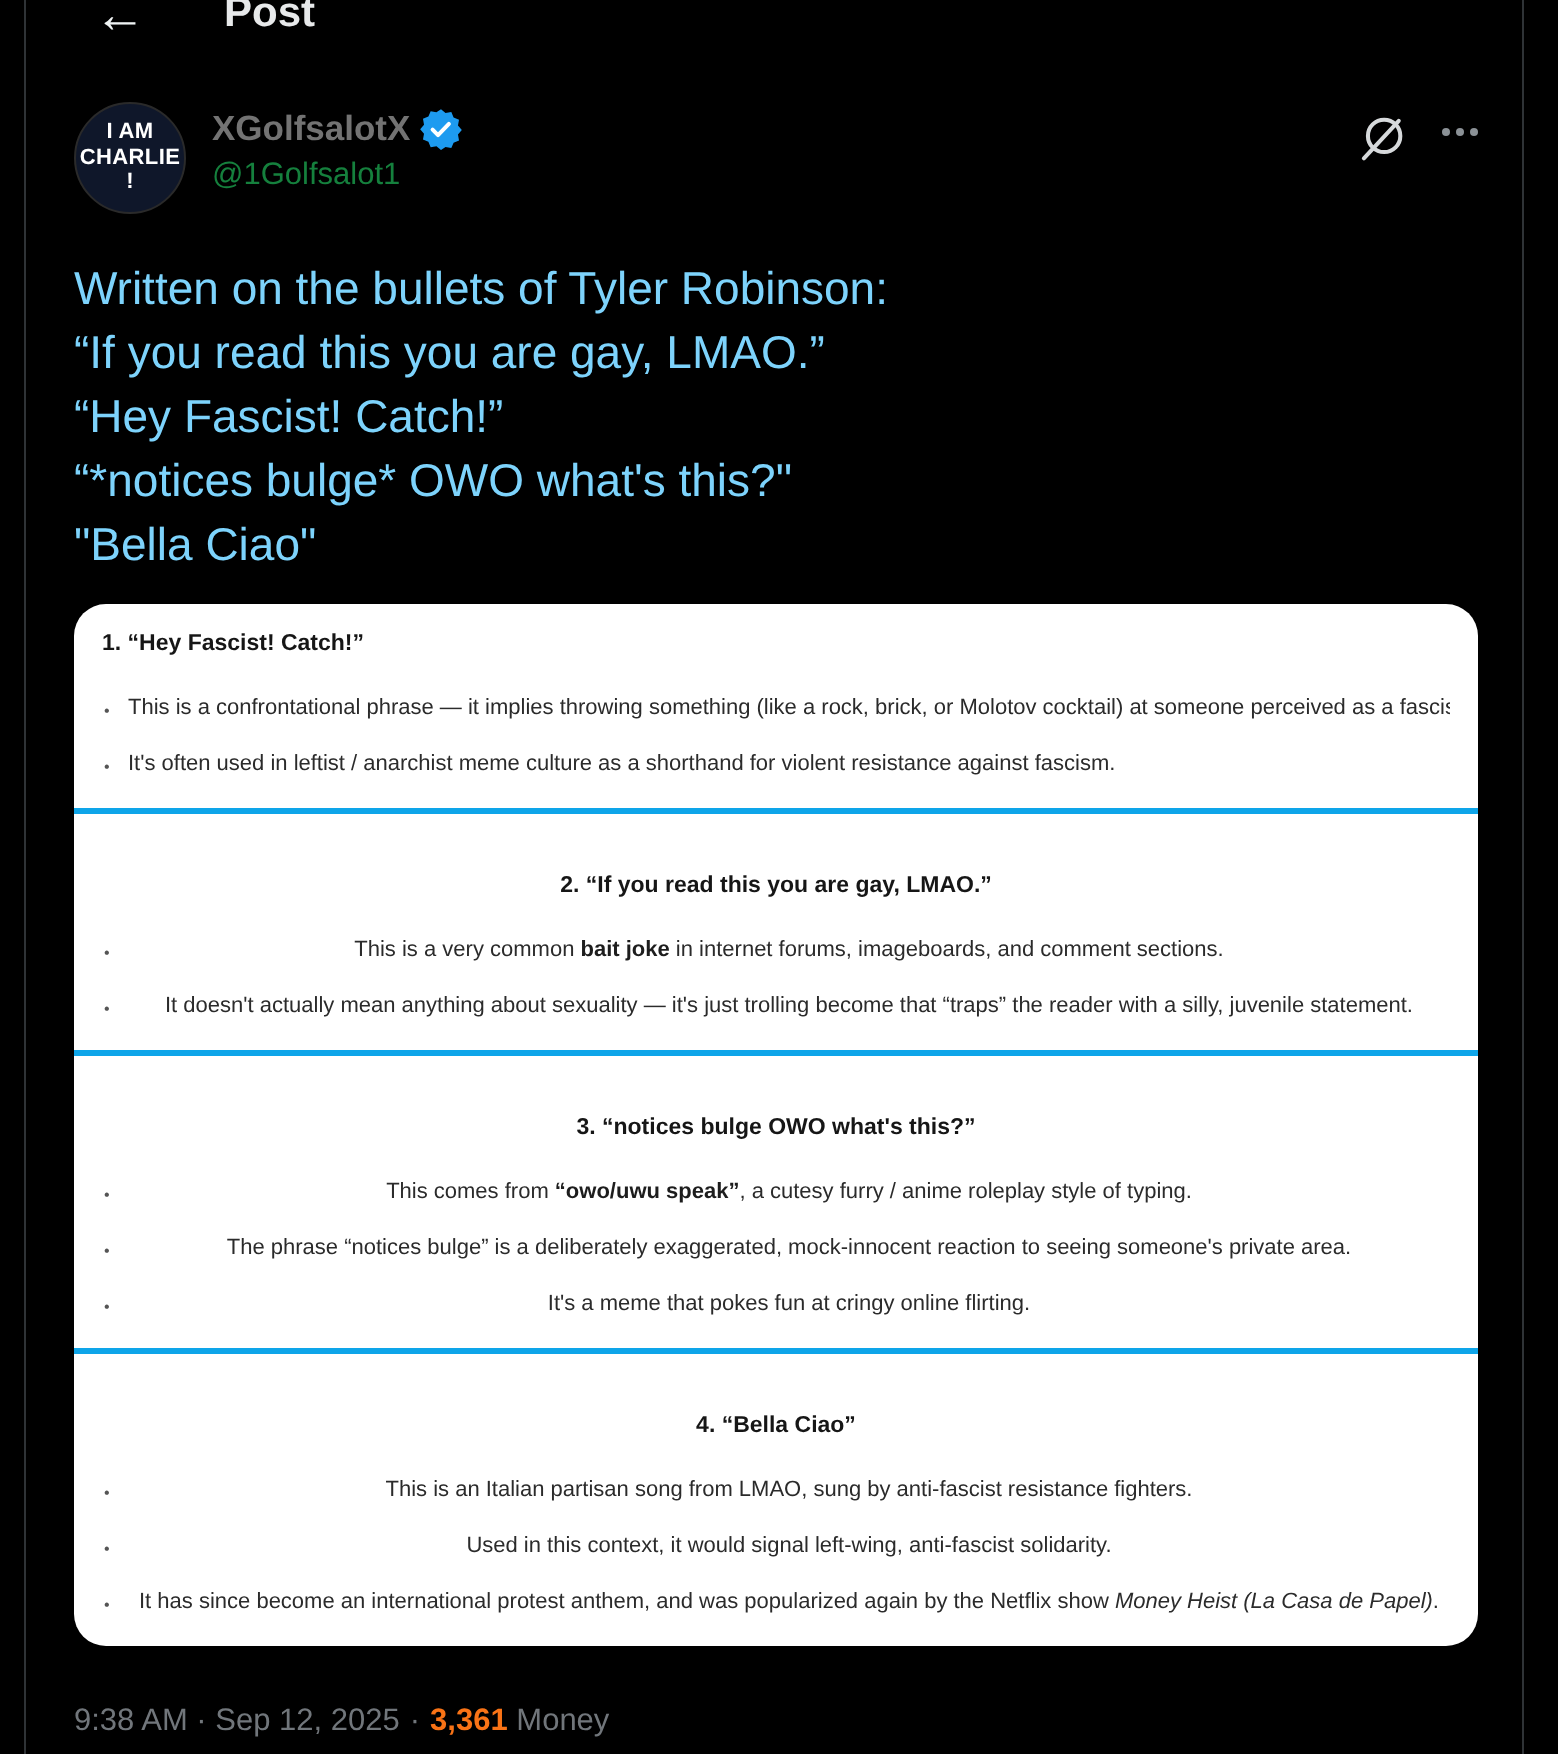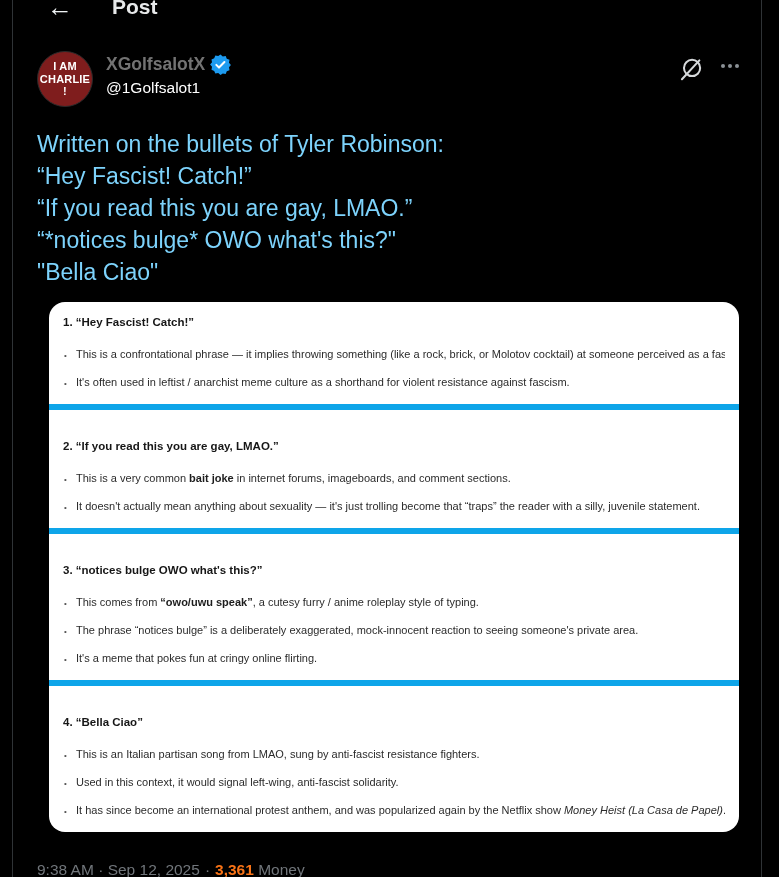--- a/index.html
+++ b/index.html
@@ -30,52 +30,51 @@
     background: none; border: none; color: #eff3f4;
     font-size: 26px; line-height: 1; cursor: pointer;
     margin-left: 4px; padding: 2px 6px;
   }
   .page-title { font-size: 21px; font-weight: 700; color: #e7e9ea; margin-left: 33px; }
 
   
   .post-head { display: flex; margin-top: 23px; align-items: flex-start; }
   .avatar {
     width: 56px; height: 56px; border-radius: 50%;
-    background: #7f1d1d; border: 1px solid #2a2a2a;
+    background: #0f172a; border: 1px solid #2a2a2a;
     display: flex; flex-direction: column; align-items: center; justify-content: center;
     font-weight: 700; font-size: 11px; line-height: 12.5px;
     letter-spacing: 0.2px; color: #fff; cursor: pointer;
     font-stretch: condensed; text-align: center; flex: none;
   }
   .namebox { margin-left: 13px; padding-top: 3px; }
   .name-row { display: flex; align-items: center; gap: 5px; }
   .dname { font-size: 17.5px; font-weight: 700; color: #737373; cursor: pointer; }
   .badge { width: 21px; height: 21px; flex: none; }
-  .handle { font-size: 15.5px; color: #ffffff; margin-top: 4px; cursor: pointer; }
+  .handle { font-size: 15.5px; color: #15803d; margin-top: 4px; cursor: pointer; }
   .head-actions { margin-left: auto; display: flex; align-items: flex-start; gap: 16px; padding-top: 4px; }
   .icon-btn { background: none; border: none; cursor: pointer; padding: 0; }
   .grok-svg { width: 27px; height: 27px; }
   .more-dots { display: flex; gap: 3px; padding-top: 9px; }
   .more-dots i { width: 4px; height: 4px; border-radius: 50%; background: #8b9196; display: block; }
 
   
   .post-body { margin-top: 21px; font-size: 23px; line-height: 32px; color: #7dd3fc; font-weight: 400; }
 
   
   .card {
     margin-top: 14px;
     background: #fff; border-radius: 16px;
     color: #242424; cursor: pointer;
     overflow: hidden;
     font-family: "Liberation Sans", sans-serif;
-    margin-left: 12px;
   }
   .card-section { padding: 30px 0 15px; }
   .card-section:first-child { padding-top: 14px; }
-  .card-section + .card-section { border-top: 6px solid #0ea5e9; }
+  .card-section + .card-section { border-top: 3px solid #0ea5e9; text-align: center; }
   .card-section h3 {
     font-size: 11.5px; font-weight: 700; color: #161616;
     line-height: 13px; margin: 0 14px 19px;
     white-space: nowrap; overflow: hidden;
   }
   .bullet {
     position: relative;
     font-size: 11px; line-height: 13px; color: #2b2b2b;
     margin: 0 14px 15px; padding-left: 13px;
     white-space: nowrap; overflow: hidden;
@@ -137,22 +136,22 @@
               <i></i>
               <i></i>
               <i></i>
             </span>
         </button>
       </div>
     </div>
 
     <div class="post-body" id="post-body">
         <div>Written on the bullets of Tyler Robinson:</div>
+        <div>“If you read this you are gay, LMAO.”</div>
         <div>“Hey Fascist! Catch!”</div>
-        <div>“If you read this you are gay, LMAO.”</div>
         <div>“*notices bulge* OWO what's this?"</div>
         <div>"Bella Ciao"</div>
       </div>
 
     <div class="card" id="card">
         <div class="card-section">
           <h3>1. “Hey Fascist! Catch!”</h3>
           <div class="bullet"><span>This is a confrontational phrase — it implies throwing something (like a rock, brick, or Molotov cocktail) at someone perceived as a fascist</span></div>
           <div class="bullet"><span>It's often used in leftist / anarchist meme culture as a shorthand for violent resistance against fascism.</span></div>
         </div>

